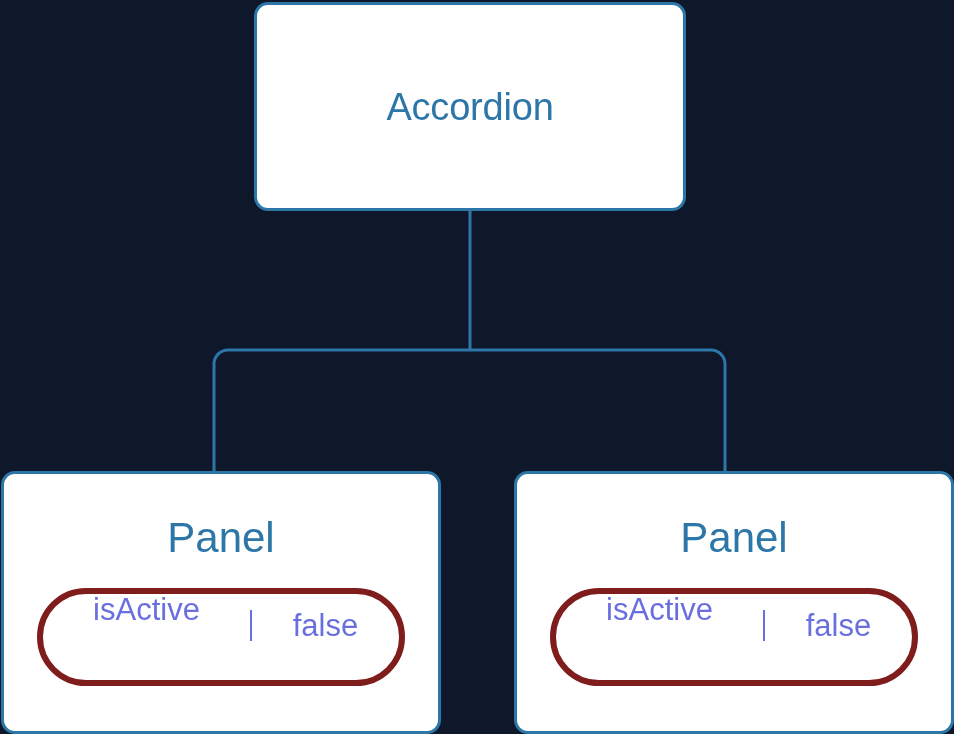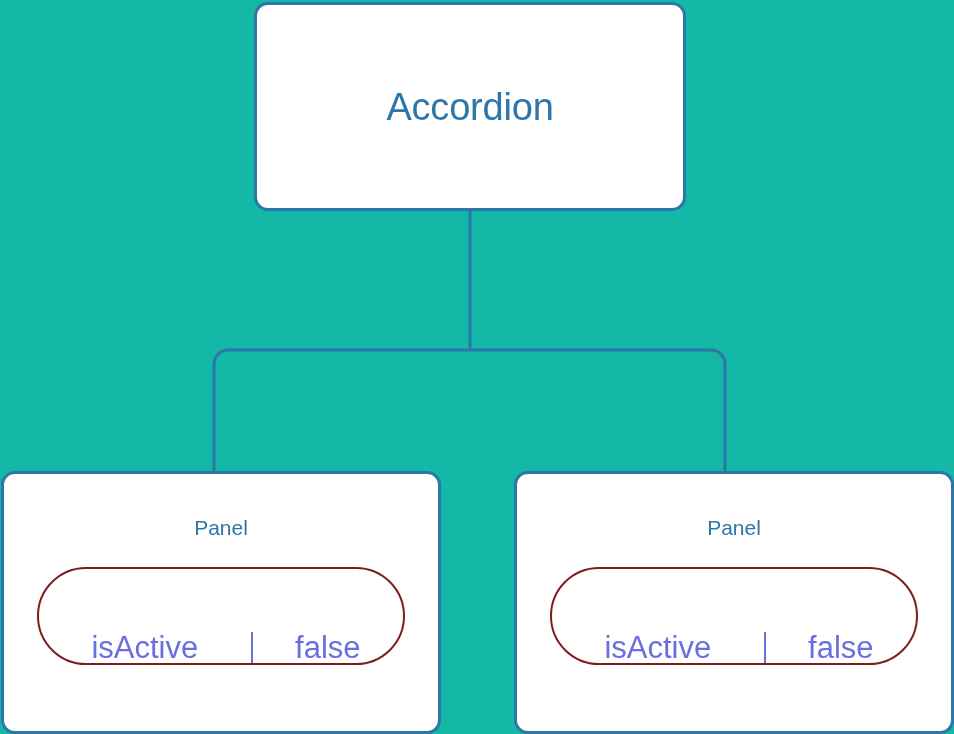--- a/index.html
+++ b/index.html
@@ -9,21 +9,21 @@
   body {
     width: 954px;
     height: 734px;
     overflow: hidden;
     font-family: "Liberation Sans", "DejaVu Sans", sans-serif;
   }
   #canvas {
     position: relative;
     width: 954px;
     height: 734px;
-    background: #14b8a6;
+    background: #0f172a;
   }
 
   
   #edges {
     position: absolute;
     left: 0;
     top: 0;
     width: 954px;
     height: 734px;
     z-index: 1;
@@ -60,34 +60,34 @@
     top: 471px;
     width: 440px;
     height: 263px;
     padding-top: 43px;
   }
   #node-panel-left  { left: 1px; }
   #node-panel-right { left: 514px; }
 
   .node-title {
     color: #2c76a8;
-    font-size: 21px;
+    font-size: 42px;
     line-height: 1;
     white-space: nowrap;
   }
 
   
   .prop-pill {
     margin-top: 29px;
     box-sizing: border-box;
     height: 98px;
-    border: 2px solid #7f1d1d;
+    border: 6px solid #7f1d1d;
     border-radius: 49px;
     display: flex;
-    align-items: flex-end;
+    align-items: flex-start;
     background: transparent;
   }
   .prop-cell {
     display: flex;
     align-items: center;
     justify-content: center;
     color: #6a6fe0;
     font-size: 31px;
     line-height: 1;
     white-space: nowrap;

